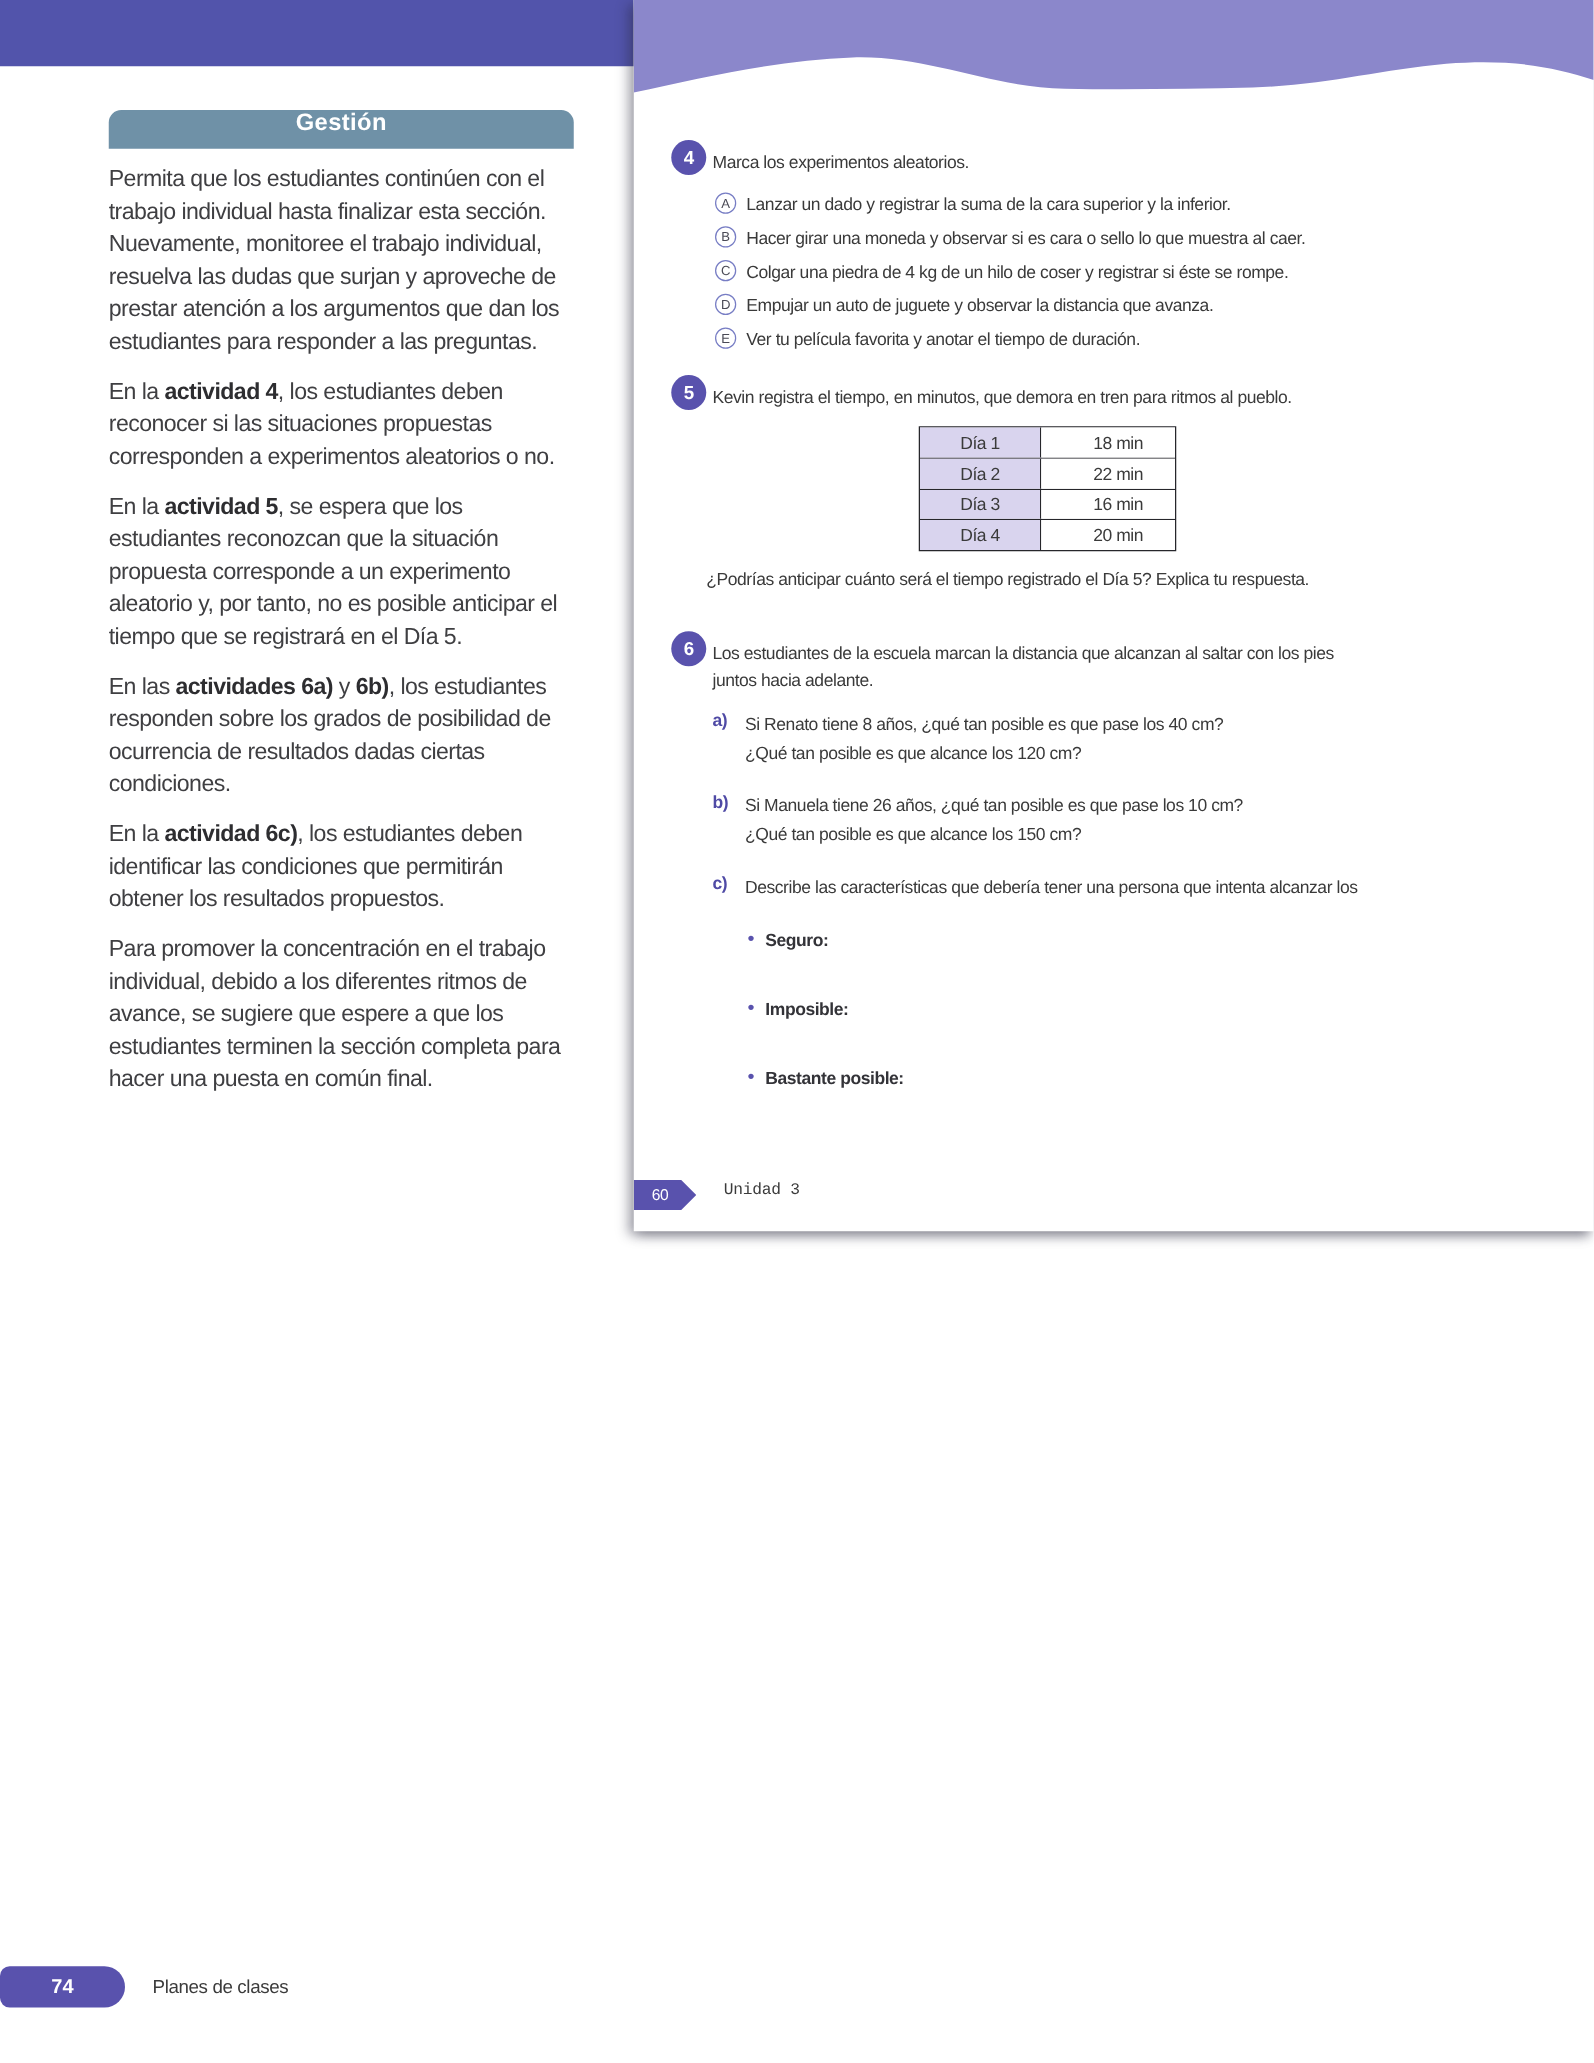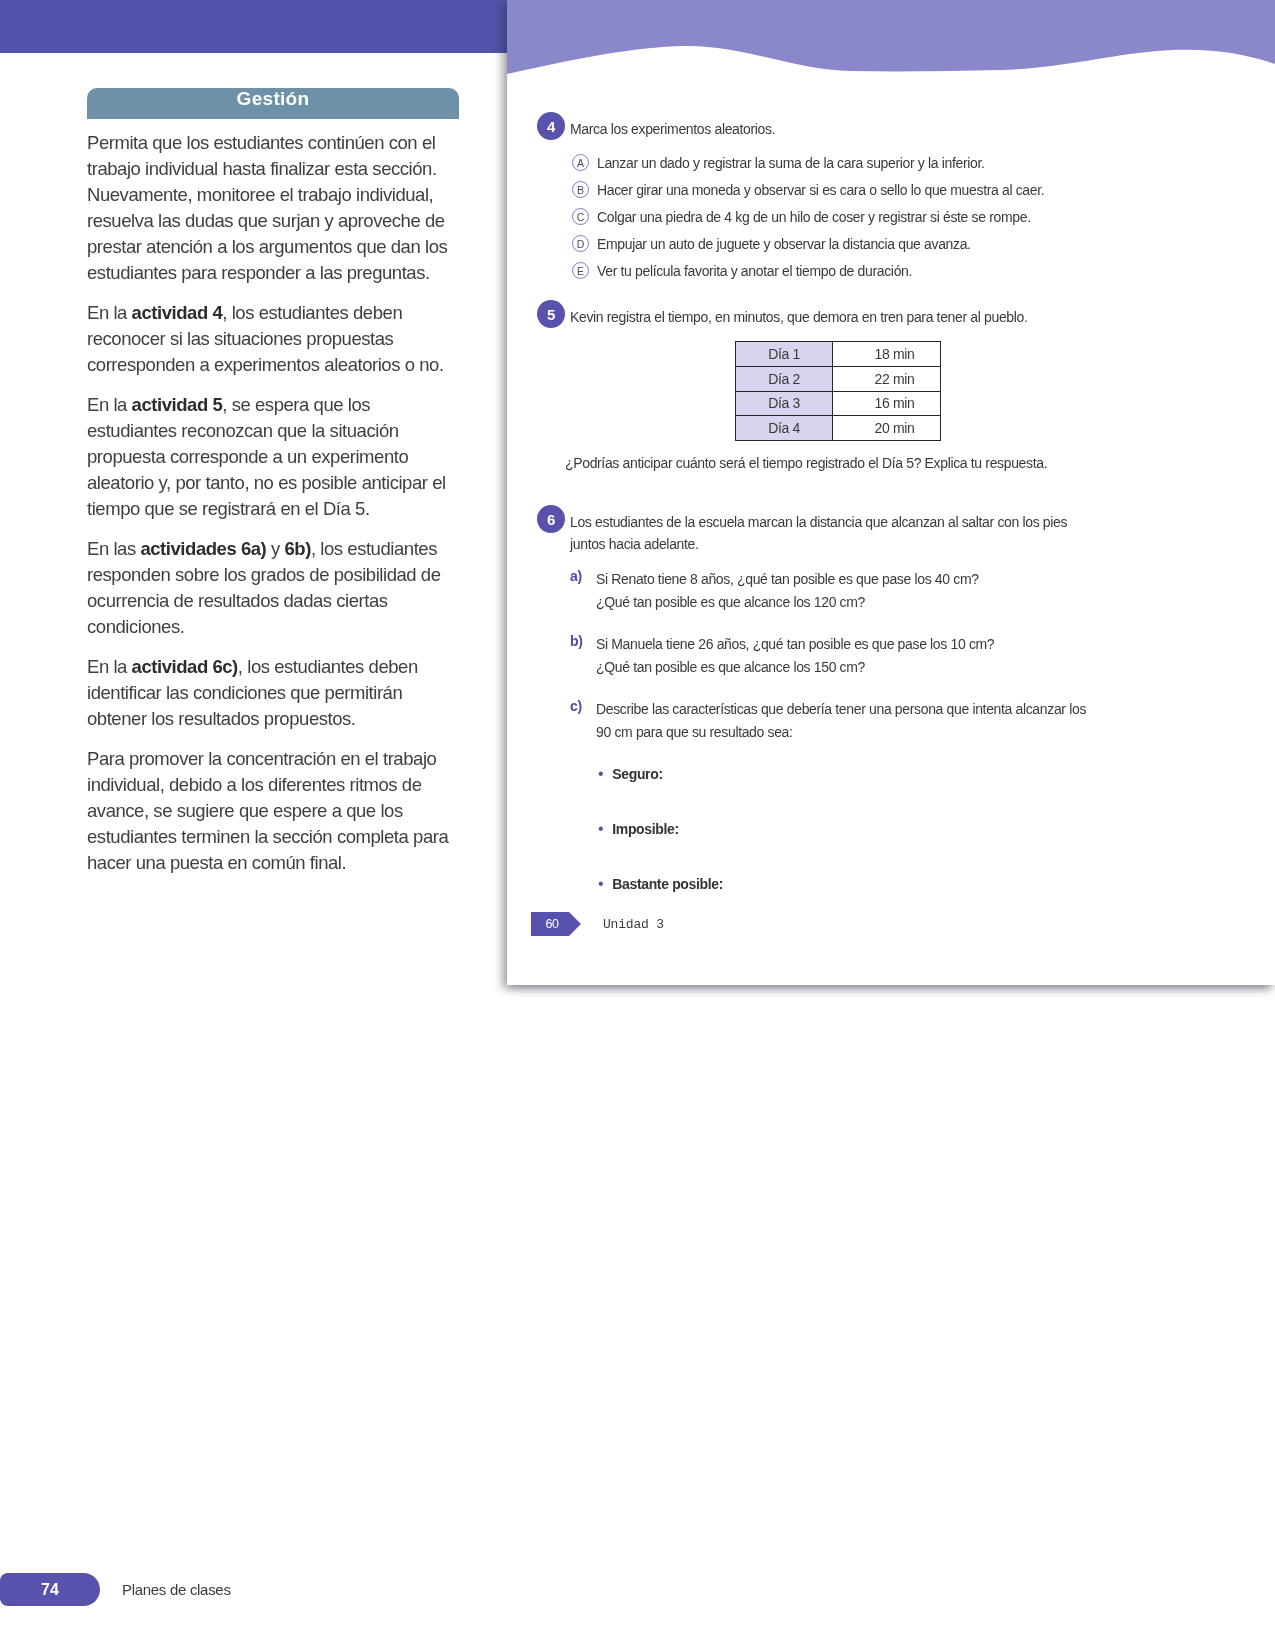--- a/index.html
+++ b/index.html
@@ -64,21 +64,21 @@
   .sub-item{display:flex;margin-bottom:20px;}
   .sub-item:nth-of-type(3){margin-bottom:2px;}
   .sub-label{flex:0 0 26px;font-weight:bold;color:#4f4aa5;}
   .sub-lines{line-height:22.5px;}
   .bullets{margin:21px 0 0 28px;}
   .bullet{display:flex;align-items:center;margin-bottom:35px;height:20px;}
   .dot{color:var(--accent_purple);font-size:16px;margin-right:9px;}
   .b-label{font-weight:bold;color:#333338;}
 
   
-  .card-footer{position:absolute;left:0;top:912px;height:24px;display:flex;align-items:center;margin-left:24px;}
+  .card-footer{position:absolute;left:0;top:944px;height:24px;display:flex;align-items:flex-start;}
   .flag{width:50px;height:24px;background:var(--accent_purple);color:#fff;font-size:12.5px;
     display:flex;align-items:center;justify-content:center;padding-right:8px;
     clip-path:polygon(0 0,76% 0,100% 50%,76% 100%,0 100%);}
   .unit-label{margin-left:22px;font-size:13px;color:#3b3b3b;letter-spacing:-0.2px;font-family:Liberation Mono, monospace;}
 
   
   .page-footer{position:absolute;left:0;top:1573px;height:33px;display:flex;align-items:center;}
   .page-bubble{width:100px;height:33px;background:var(--accent_purple);
     border-radius:8px 17px 17px 8px;color:#fff;font-size:16px;
     display:flex;align-items:center;justify-content:center;font-weight:bold;}
@@ -139,21 +139,21 @@
             <span class="letter-badge">E</span>
             <span>Ver tu película favorita y anotar el tiempo de duración.</span>
           </div>
         </div>
     </div>
   </div>
 
   <div class="activity" style="top:306px">
     <div class="badge">5</div>
     <div class="a-content">
-      <div class="prompt">Kevin registra el tiempo, en minutos, que demora en tren para tener al pueblo.</div>
+      <div class="prompt">Kevin registra el tiempo, en minutos, que demora en tren para ritmos al pueblo.</div>
       <div class="times-table">
 
           <div class="t-row">
             <div class="t-day">Día 1</div>
             <div class="t-time">18 min</div>
           </div>
 
           <div class="t-row">
             <div class="t-day">Día 2</div>
             <div class="t-time">22 min</div>
@@ -196,21 +196,20 @@
             <span class="sub-lines">
               <div>Si Manuela tiene 26 años, ¿qué tan posible es que pase los 10 cm?</div>
               <div>¿Qué tan posible es que alcance los 150 cm?</div>
             </span>
           </div>
 
           <div class="sub-item">
             <span class="sub-label">c)</span>
             <span class="sub-lines">
               <div>Describe las características que debería tener una persona que intenta alcanzar los</div>
-              <div>90 cm para que su resultado sea:</div>
             </span>
           </div>
         </div>
       <div class="bullets">
 
           <div class="bullet">
             <span class="dot">•</span>
             <span class="b-label">Seguro:</span>
           </div>
 

